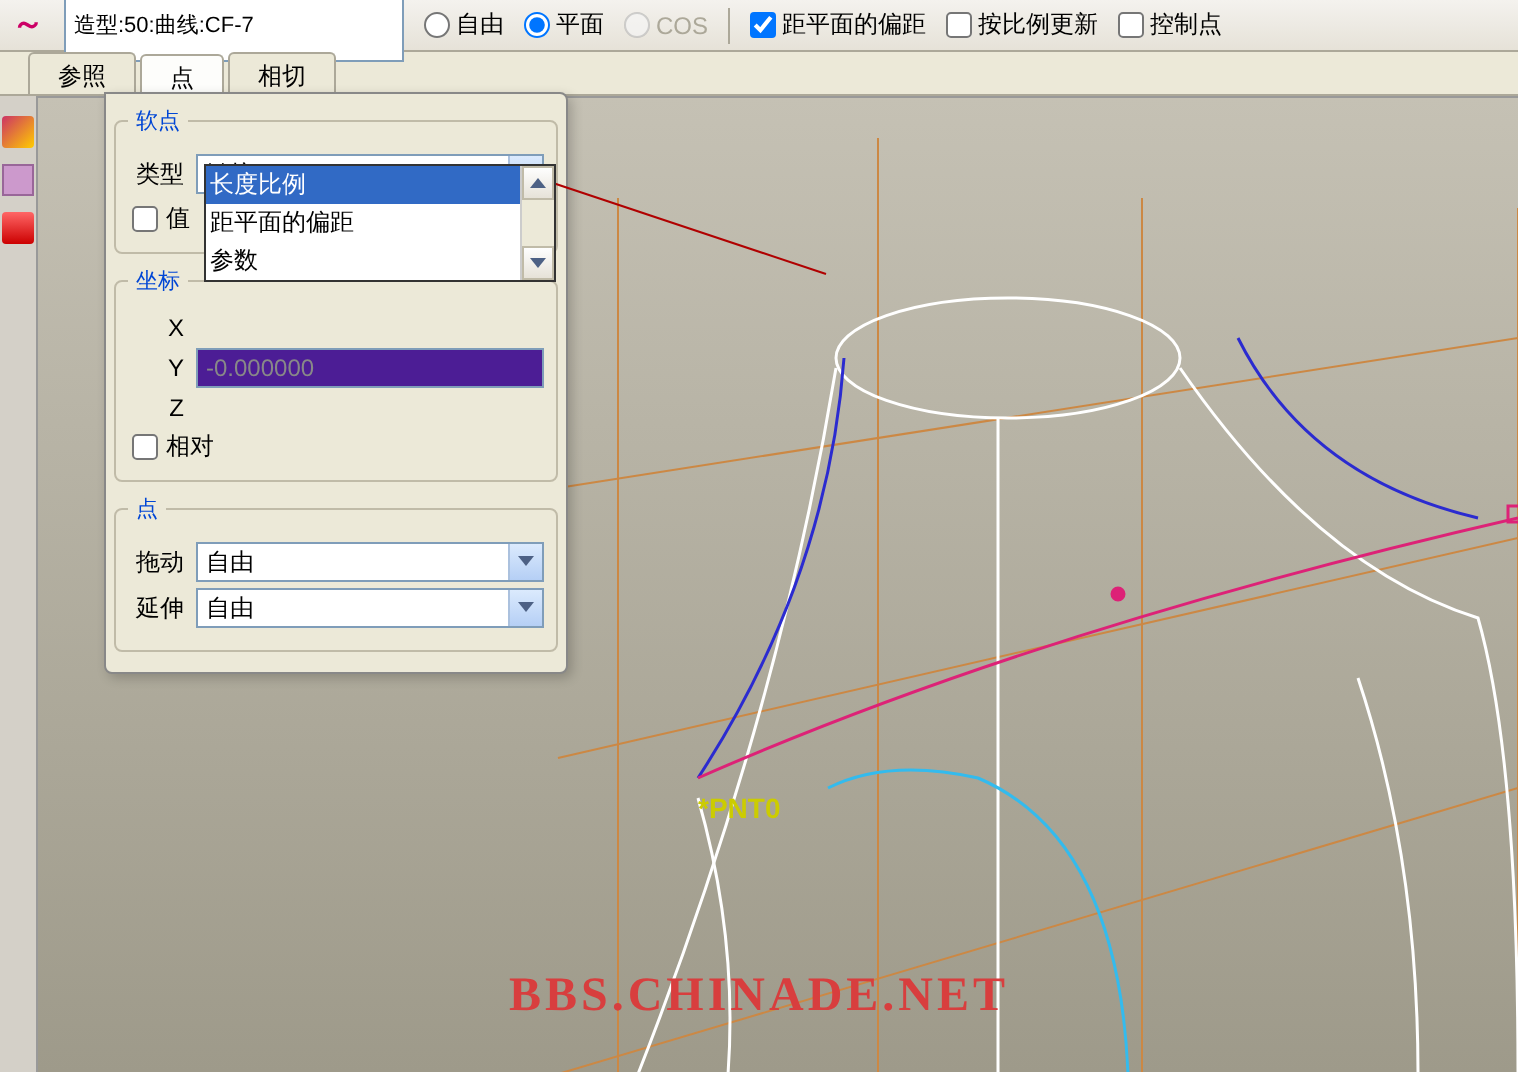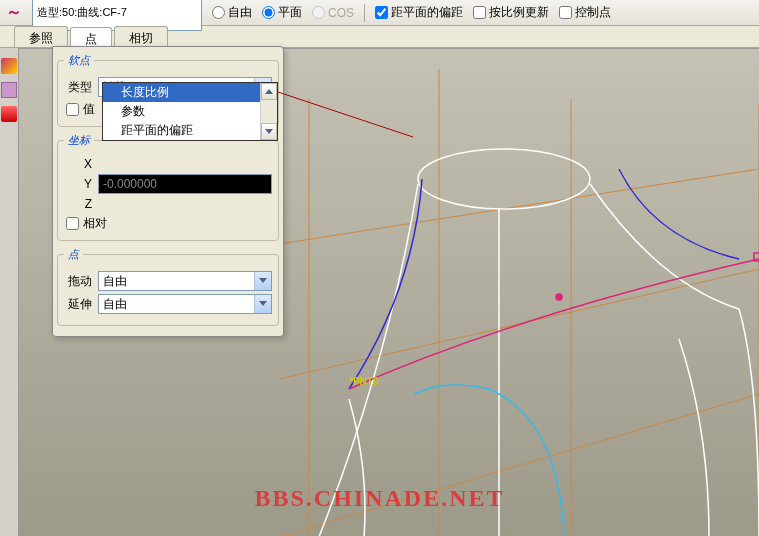--- a/index.html
+++ b/index.html
@@ -20,40 +20,40 @@
 .left-icons { position: absolute; left: 0; top: 48px; width: 18px; display: flex; flex-direction: column; gap: 8px; padding-top: 10px; }
 .left-icons div { width: 16px; height: 16px; margin-left: 1px; }
 .icon1 { background: linear-gradient(135deg, #cc3366, #ffcc00); border-radius: 2px; }
 .icon2 { background: #cc99cc; border: 1px solid #996699; }
 .icon3 { background: linear-gradient(#ff6666, #cc0000); border-radius: 2px; }
 
 .viewport { position: absolute; left: 18px; top: 48px; right: 0; bottom: 0; background: linear-gradient(#c5c1b4, #9e9a8a); border-left: 1px solid #999; border-top: 1px solid #999; }
 
 .panel { position: absolute; left: 52px; top: 46px; width: 232px; background: #ece9d8; border: 1px solid #888; border-radius: 0 4px 4px 4px; box-shadow: 2px 2px 6px rgba(0,0,0,0.2); padding: 4px; z-index: 20; }
 fieldset { border: 1px solid #c0bba8; border-radius: 4px; margin: 2px 0 6px; padding: 6px 6px 8px; }
-legend { padding: 0 4px; color: #0046d5; font-size: 11px; font-style: italic; }
+legend { padding: 0 4px; color: #0046d5; font-size: 11px; }
 .row { display: flex; align-items: center; margin: 3px 0; gap: 6px; }
 .row-label { width: 28px; text-align: right; }
 .combo { flex: 1; height: 20px; border: 1px solid #7f9db9; background: #fff; display: flex; align-items: center; padding: 0 4px; position: relative; }
 .combo-arrow { position: absolute; right: 0; top: 0; width: 17px; height: 18px; background: linear-gradient(#dbeafd,#b5cff5); border-left: 1px solid #abc1de; display:flex; align-items:center; justify-content:center; }
 .combo-arrow svg { width: 8px; height: 6px; }
-.text-input { flex: 1; height: 20px; border: 1px solid #7f9db9; background: #000000; padding: 0 4px; color: #888; }
+.text-input { flex: 1; height: 20px; border: 1px solid #7f9db9; background: #4c1d95; padding: 0 4px; color: #888; }
 .text-input.disabled { background: #ece9d8; border-color: #c0bba8; }
 .row-check { display: flex; align-items: center; gap: 4px; margin: 4px 0 0 2px; }
 
 .dropdown-list { position: absolute; left: 102px; top: 82px; width: 176px; background: #fff; border: 1px solid #333; z-index: 30; }
-.dropdown-list .opt { padding: 1px 18px; cursor: pointer; }
+.dropdown-list .opt { padding: 1px 2px; cursor: pointer; }
 .dropdown-list .opt.sel { background: #316ac5; color: #fff; }
 .dd-scroll { position: absolute; right: 0; top: 0; width: 17px; height: 100%; background: #ece9d8; border-left: 1px solid #ccc; display:flex; flex-direction:column; justify-content:space-between;}
 .dd-scroll-btn { height: 17px; background: linear-gradient(#fefefe,#e6e2d8); border: 1px solid #c0bba8; display:flex; align-items:center; justify-content:center; }
 
 .annotation-arrow { position: absolute; z-index: 25; }
 
 .watermark { position: absolute; bottom: 24px; left: 50%; transform: translateX(-50%); color: #d83e3e; font-family: "Times New Roman", serif; font-size: 24px; font-weight: bold; letter-spacing: 2px; z-index: 15; }
-.pnt-label { position: absolute; left: 349px; top: 376px; color: #cccc00; font-size: 10px; font-weight: bold; z-index: 12; }
+.pnt-label { position: absolute; left: 349px; top: 396px; color: #cccc00; font-size: 14px; font-weight: bold; z-index: 12; }
 </style>
 </head>
 <body>
 
 <div class="topbar">
   <span class="tilde">～</span>
   <input class="model-input" value="造型:50:曲线:CF-7" style="">
   <div class="radio-group">
     <label class="radio-item">
         <input type="radio" name="cr" style="">
@@ -195,22 +195,22 @@
               <path d="M0 0 L8 0 L4 5 Z" fill="#4d6185"></path>
             </svg>
           </div>
         </div>
     </div>
   </fieldset>
 </div>
 
 <div class="dropdown-list">
   <div class="opt sel">长度比例</div>
+  <div class="opt">距平面的偏距</div>
   <div class="opt">参数</div>
-  <div class="opt">距平面的偏距</div>
   <div class="dd-scroll">
     <div class="dd-scroll-btn">
         <svg width="8" height="6">
           <path d="M4 0 L8 5 L0 5 Z" fill="#4d6185"></path>
         </svg>
       </div>
     <div class="dd-scroll-btn">
         <svg width="8" height="6">
           <path d="M0 0 L8 0 L4 5 Z" fill="#4d6185"></path>
         </svg>

